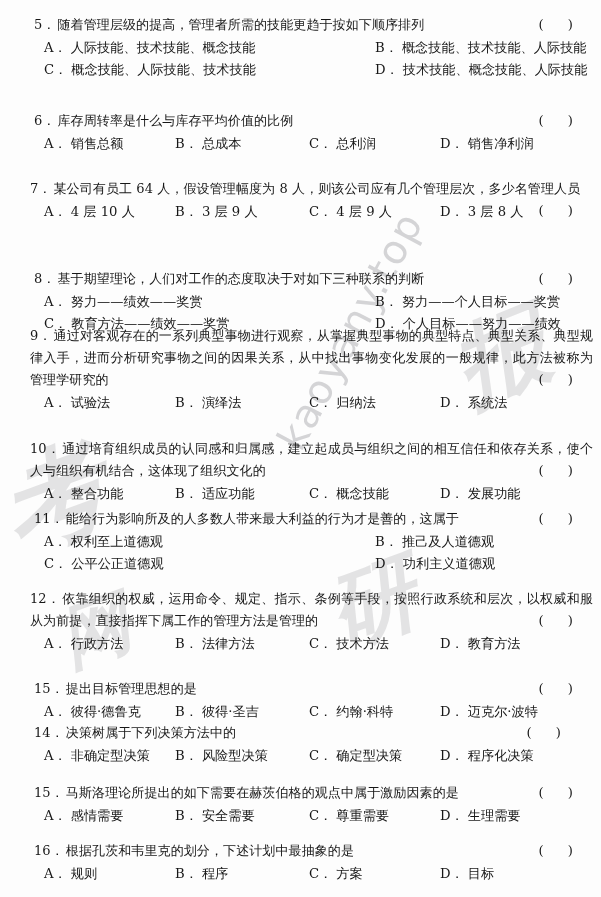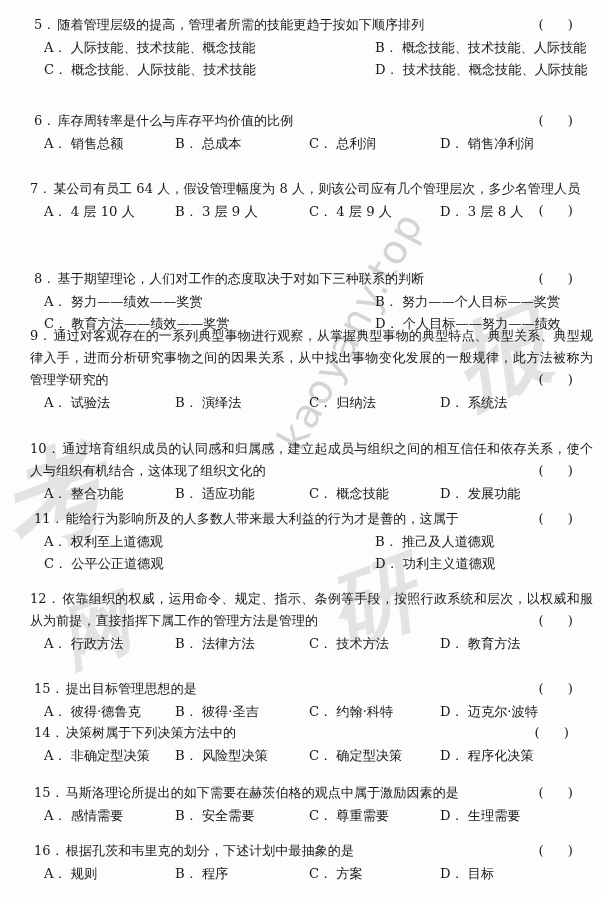--- a/index.html
+++ b/index.html
@@ -239,21 +239,21 @@
         <div class="paren" style="top: 0px;">(   )</div>
         <div class="opts">
           <div class="opt-row">
             <div class="opt c1"><span class="lbl">A．</span><span>彼得·德鲁克</span></div>
             <div class="opt c2"><span class="lbl">B．</span><span>彼得·圣吉</span></div>
             <div class="opt c3"><span class="lbl">C．</span><span>约翰·科特</span></div>
             <div class="opt c4"><span class="lbl">D．</span><span>迈克尔·波特</span></div>
           </div>
         </div>
       </div>
-      <div class="q-block" style="position: absolute; left: 0px; right: 4px; top: 722px;">
+      <div class="q-block" style="position: absolute; left: 0px; right: 12px; top: 722px;">
         <div class="q-stem"><span class="num">14．</span><span>决策树属于下列决策方法中的</span></div>
         <div class="paren" style="top: 0px;">(   )</div>
         <div class="opts">
           <div class="opt-row">
             <div class="opt c1"><span class="lbl">A．</span><span>非确定型决策</span></div>
             <div class="opt c2"><span class="lbl">B．</span><span>风险型决策</span></div>
             <div class="opt c3"><span class="lbl">C．</span><span>确定型决策</span></div>
             <div class="opt c4"><span class="lbl">D．</span><span>程序化决策</span></div>
           </div>
         </div>

